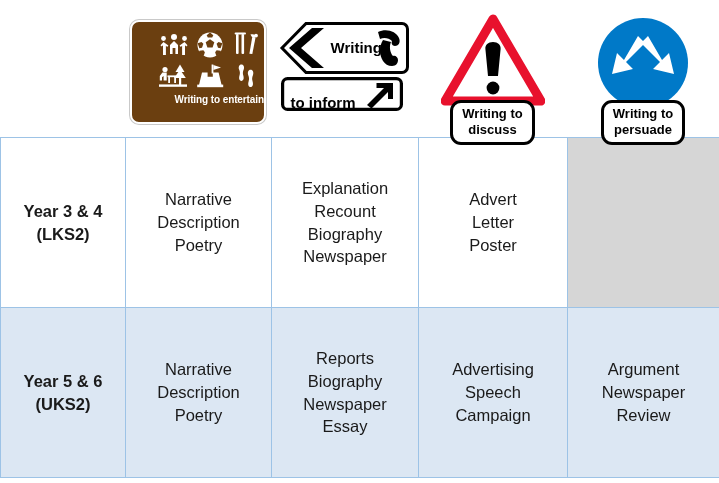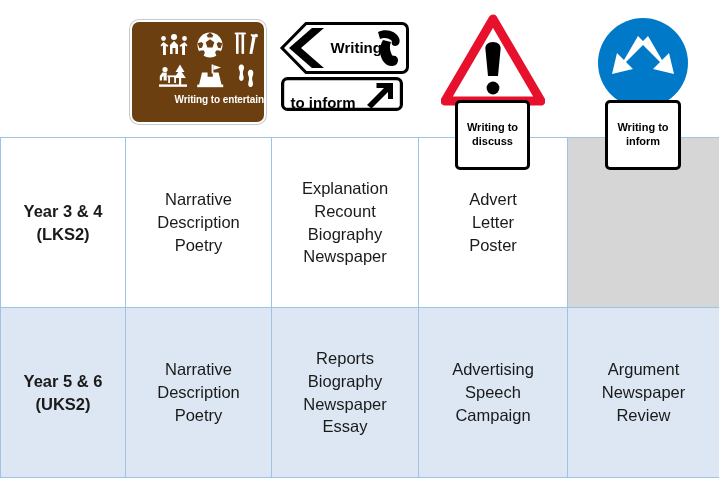--- a/index.html
+++ b/index.html
@@ -99,24 +99,24 @@
   
   .warn-wrap {
     margin-top: 14px;
     display: flex;
     flex-direction: column;
     align-items: center;
   }
   .plate {
     border: 3px solid #000;
     background: #fff;
-    border-radius: 5px;
-    padding: 18px 9px;
+    border-radius: 11px;
+    padding: 3px 9px;
     text-align: center;
-    font-size: 11px;
+    font-size: 13px;
     font-weight: bold;
     color: #000;
     line-height: 1.25;
     margin-top: -6px;
     position: relative;
     z-index: 3;
   }
   .plate-discuss { margin-top: -10px; }
 
   
@@ -284,21 +284,21 @@
     <div class="blue-wrap">
       <svg width="94" height="94" viewBox="0 0 94 94">
         <circle cx="47" cy="47" r="45" fill="#0079c8"></circle>
         <g fill="#fff">
           <path d="M42 20 L49 27 L30 46 L37 53 L16 58 L21 37 L28 44 z"></path>
           <path d="M52 20 L45 27 L64 46 L57 53 L78 58 L73 37 L66 44 z"></path>
         </g>
       </svg>
       <div class="plate plate-discuss">
         <span>Writing to</span><br>
-        <span>inform</span>
+        <span>persuade</span>
       </div>
     </div>
   </div>
 
 </div>
 
 <table class="matrix">
   <colgroup>
     <col style="width:125px">
     <col style="width:146px">

